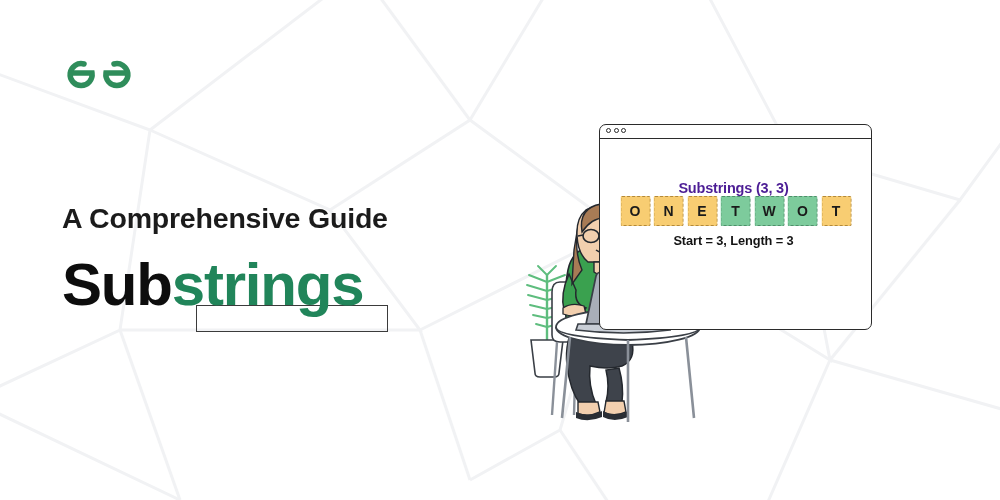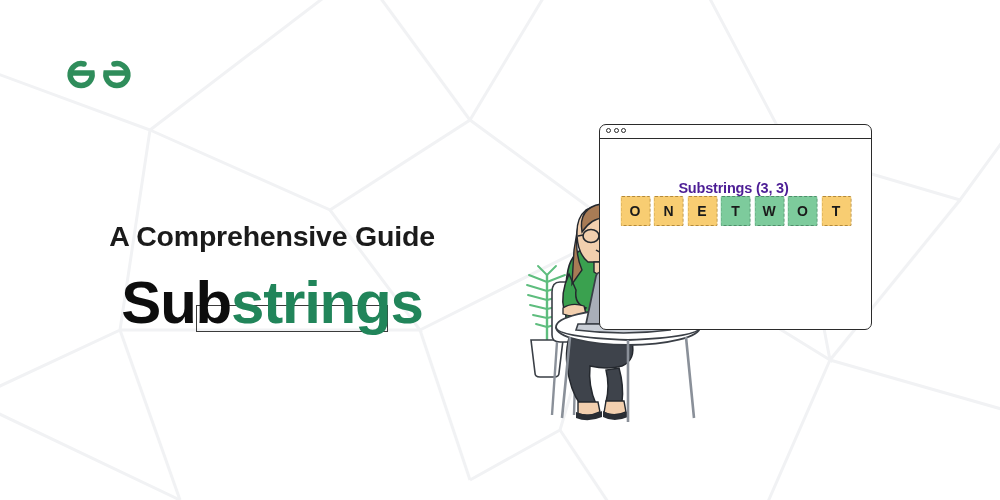--- a/index.html
+++ b/index.html
@@ -27,23 +27,22 @@
     position: absolute;
     left: 62px;
     top: 47px;
     width: 74px;
     height: 50px;
   }
   
   #headline-block {
     position: absolute;
     left: 62px;
-    top: 222px;
+    top: 204px;
     width: 420px;
-    text-align: center;
   }
   #headline-top {
     font-size: 28.5px;
     font-weight: bold;
     color: #1b1b1b;
     letter-spacing: -0.2px;
     line-height: 1.0;
     white-space: nowrap;
   }
   #headline-main {
@@ -309,15 +308,16 @@
     <div id="tiles-row">
       <div class="tile orange">O</div>
       <div class="tile orange">N</div>
       <div class="tile orange">E</div>
       <div class="tile green">T</div>
       <div class="tile green">W</div>
       <div class="tile green">O</div>
       <div class="tile orange">T</div>
     </div>
 
+    <div id="start-length-label">Start = 3, Length = 3</div>
   </div>
 
 </div>
 
 </body></html>

